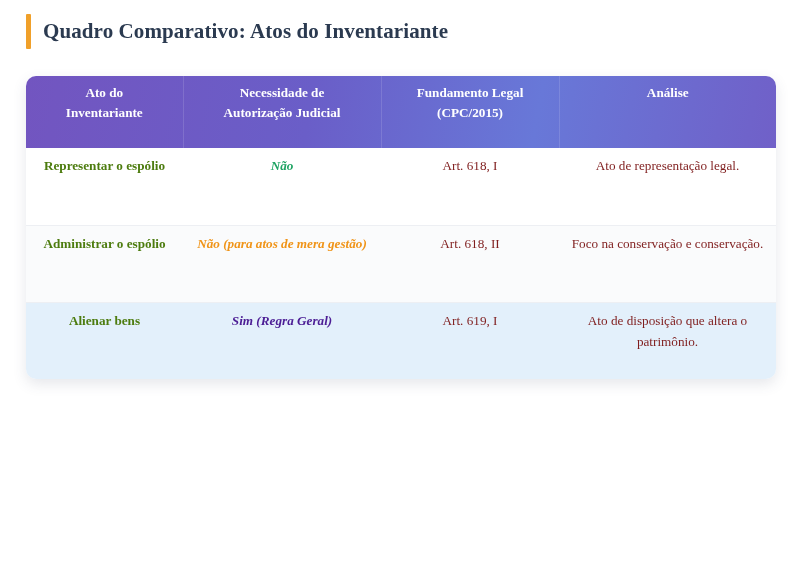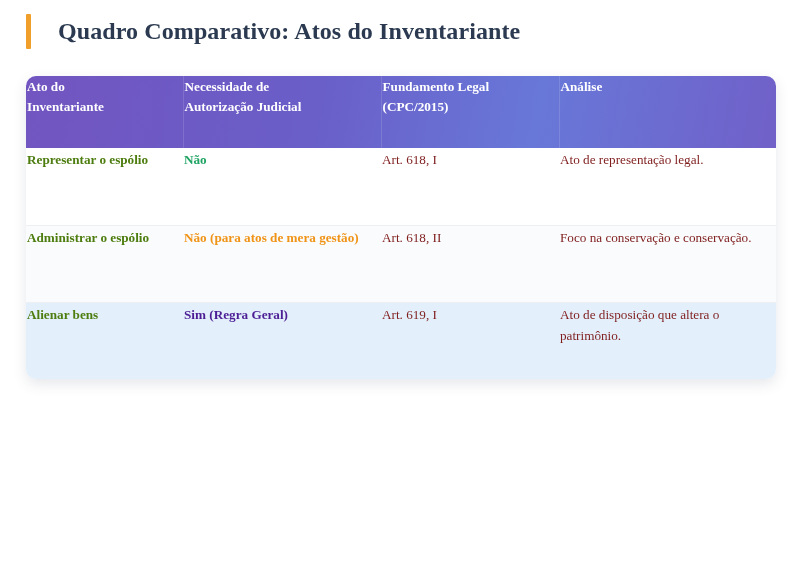--- a/index.html
+++ b/index.html
@@ -31,22 +31,22 @@
     height: 38px;
   }
   .title-accent {
     width: 5px;
     height: 35px;
     background: #f0a02a;
     border-radius: 1px;
     flex: 0 0 auto;
   }
   .title-text {
-    margin-left: 27px;
-    font-size: 24px;
+    margin-left: 12px;
+    font-size: 21px;
     font-weight: bold;
     color: #2b3a50;
     letter-spacing: 0.1px;
     white-space: nowrap;
     line-height: 1;
   }
 
   
   .table-wrap {
     position: absolute;
@@ -57,23 +57,23 @@
     overflow: hidden;
     box-shadow: 0 5px 14px rgba(60, 70, 100, 0.13);
     background: #ffffff;
   }
   table.cmp {
     width: 750px;
     border-collapse: collapse;
     table-layout: fixed;
   }
   table.cmp th, table.cmp td {
-    text-align: left;
+    text-align: center;
     vertical-align: top;
-    padding: 1px;
+    padding: 7px;
   }
 
   
   col.c0 { width: 157px; }
   col.c1 { width: 198px; }
   col.c2 { width: 178px; }
   col.c3 { width: 217px; }
 
   
   thead tr {
@@ -102,20 +102,21 @@
     border-bottom: 1px solid #edeff3;
   }
   tbody tr:last-child td { border-bottom: none; }
 
   tbody td.col-act {
     font-weight: bold;
     color: #4d7c0f;
   }
   tbody td.col-need {
     font-weight: bold;
+    font-style: italic;
   }
   tbody td.col-fund,
   tbody td.col-anal {
     font-weight: normal;
     color: #7f1d1d;
   }
 
   tr.row-white  { background: #ffffff; }
   tr.row-alt    { background: #fafbfc; }
   tr.row-blue   { background: #e3f0fb; }

